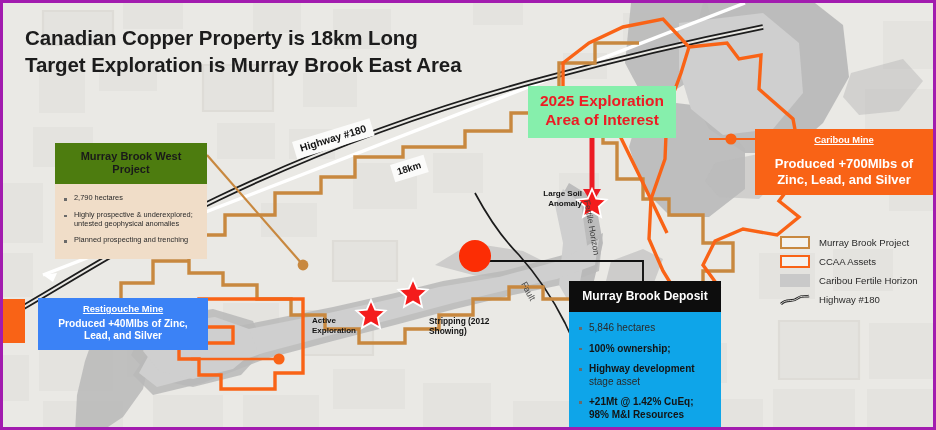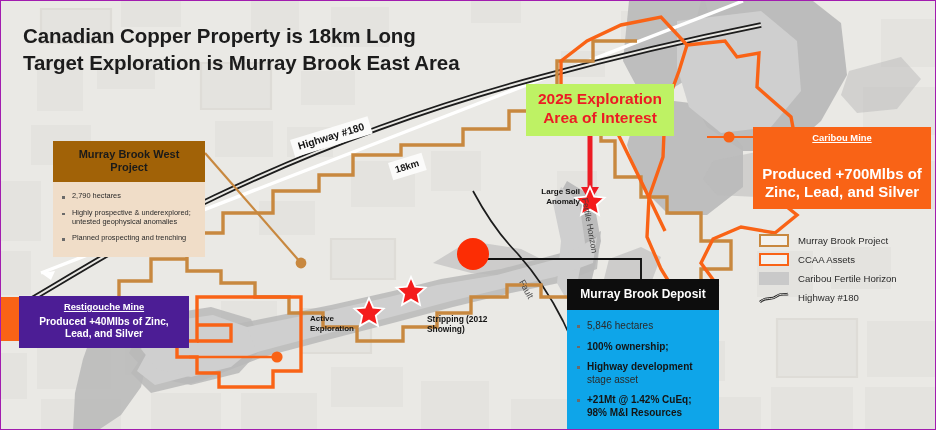--- a/index.html
+++ b/index.html
@@ -2,21 +2,21 @@
 <html><head>
 <meta charset="utf-8">
 <style>
   html,body{margin:0;padding:0;}
   body{
     width:936px;height:430px;overflow:hidden;
     background:#eae9e5;
     font-family:"Liberation Sans", sans-serif;
     position:relative;
   }
-  #stage{position:absolute;inset:0;width:936px;height:430px;border:1px solid #a21caf;box-sizing:border-box;overflow:hidden;background:#eae9e5;}
+  #stage{position:absolute;inset:0;width:936px;height:430px;border:3px solid #a21caf;box-sizing:border-box;overflow:hidden;background:#eae9e5;}
   .layer{position:absolute;left:0;top:0;width:936px;height:430px;}
   svg.layer{display:block;}
 
   
   #title{
     position:absolute;left:22px;top:22px;width:560px;
     font-size:20.5px;font-weight:bold;color:#1c1c1c;line-height:1.30;
     letter-spacing:-0.1px;
   }
   #title div{white-space:nowrap;}
@@ -32,43 +32,43 @@
     position:relative;padding-left:12px;margin-bottom:7px;
     line-height:1.25;
   }
   .box li:before{
     content:"";position:absolute;left:2px;top:5px;
     width:2.5px;height:2.5px;background:#6a6a6a;
   }
 
   
   #mbw{left:52px;top:140px;width:152px;}
-  #mbw .hd{background:#a16207;color:#1a1a1a;font-size:11px;padding:7px 6px 8px;}
+  #mbw .hd{background:#4d7c0f;color:#1a1a1a;font-size:11px;padding:7px 6px 8px;}
   #mbw .bd{background:#f0ddc8;padding:9px 9px 8px 7px;font-size:7.4px;color:#2a2a2a;}
 
   
-  #resti{left:18px;top:295px;width:170px;background:#4c1d95;padding:5px 6px 7px;}
+  #resti{left:35px;top:295px;width:170px;background:#3b82f6;padding:5px 6px 7px;}
   #resti .t1{font-size:9.4px;font-weight:bold;color:#fff;text-align:center;text-decoration:underline;line-height:1.35;}
   #resti .t2{font-size:10.2px;font-weight:bold;color:#fff;text-align:center;line-height:1.25;margin-top:2px;}
 
   
   #caribou{left:752px;top:126px;width:178px;background:#f96316;padding:5px 7px 7px;}
   #caribou .t1{font-size:9.4px;font-weight:bold;color:#fff;text-align:center;text-decoration:underline;line-height:1.35;}
-  #caribou .t2{font-size:15px;font-weight:bold;color:#fff;text-align:center;line-height:1.25;margin-top:20px;}
+  #caribou .t2{font-size:13px;font-weight:bold;color:#fff;text-align:center;line-height:1.25;margin-top:9px;}
 
   
   #mbd{left:566px;top:278px;width:152px;}
   #mbd .hd{background:#0d0d0d;color:#fff;font-size:12px;padding:8px 6px 9px;}
   #mbd .bd{background:#0ea5e9;padding:10px 10px 6px 8px;font-size:10px;color:#2a2a2a;}
   #mbd .bd li{margin-bottom:8px;}
   #mbd .bd b{font-weight:bold;color:#141414;}
 
   
   #redcall{
-    position:absolute;left:525px;top:83px;background:#bef264;
+    position:absolute;left:525px;top:83px;background:#86efac;
     padding:6px 12px 8px 12px;
   }
   #redcall div{
     color:#ec1c24;font-weight:bold;font-size:15.5px;line-height:1.22;
     white-space:nowrap;text-align:center;
   }
 
   
   .maplabel{position:absolute;font-weight:bold;color:#141414;line-height:1.2;}
   #lbl-hwy{left:289px;top:139px;font-size:10.4px;transform:rotate(-17deg);transform-origin:left top;background:#fbfbfa;padding:3px 6px;}
@@ -76,21 +76,21 @@
   #lbl-soil{left:531px;top:186px;font-size:8px;text-align:right;width:48px;}
   #lbl-fert{left:589px;top:196px;font-size:8.6px;font-weight:normal;color:#3b3b3b;
             transform:rotate(80deg);transform-origin:left top;white-space:nowrap;}
   #lbl-active{left:309px;top:313px;font-size:8px;width:58px;}
   #lbl-strip{left:426px;top:313px;font-size:8.4px;width:90px;}
   #lbl-fault{left:525px;top:277px;font-size:9px;font-weight:normal;color:#4a4a4a;
              transform:rotate(62deg);transform-origin:left top;white-space:nowrap;}
 
   
   #legend{position:absolute;left:758px;top:230px;width:172px;}
-  .lgrow{display:flex;align-items:center;height:19px;}
+  .lgrow{display:flex;align-items:center;height:19px;margin-left:19px;}
   .lgkey{width:30px;height:13px;box-sizing:border-box;margin-right:9px;flex:none;}
   .k-mbp{border:2px solid #c8883f;background:#f3f2ef;}
   .k-ccaa{border:2px solid #f96316;background:#f3f2ef;}
   .k-fert{background:#c9c9c9;border:none;}
   .k-hwy{position:relative;background:none;}
   .lgtxt{font-size:9.6px;color:#2b2b2b;white-space:nowrap;}
 </style>
 </head>
 <body>
 

